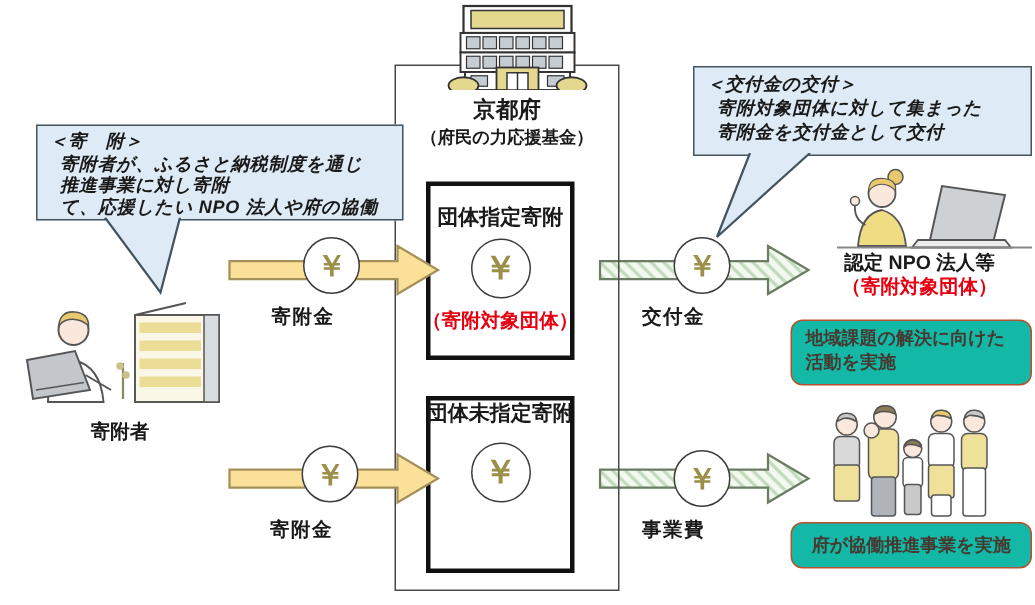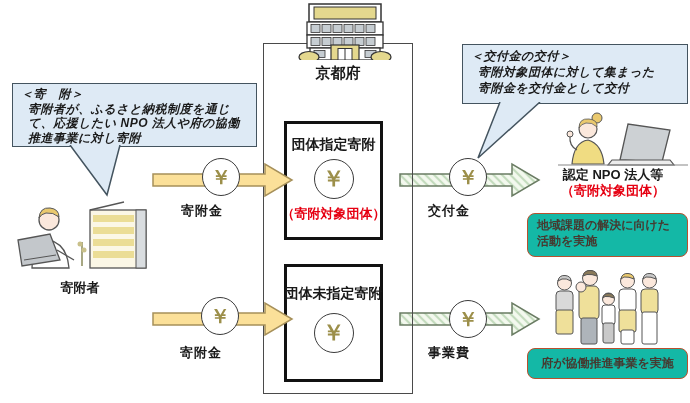--- a/index.html
+++ b/index.html
@@ -94,31 +94,32 @@
     <rect x="17" y="48.5" width="11" height="7" fill="#C6CDD2" stroke="#333" stroke-width="0.8"></rect>
     <rect x="68" y="48.5" width="11" height="7" fill="#C6CDD2" stroke="#333" stroke-width="0.8"></rect>
     <rect x="34" y="43" width="28" height="15" fill="#E4D88E" stroke="#333" stroke-width="1.2"></rect>
     <rect x="41" y="46.5" width="14" height="11.5" fill="#fff" stroke="#333" stroke-width="1"></rect>
     <line x1="48" y1="46.5" x2="48" y2="58" stroke="#333" stroke-width="1"></line>
     <ellipse cx="12" cy="55" rx="10" ry="5.5" fill="#E4D88E" stroke="#333" stroke-width="1.2"></ellipse>
     <ellipse cx="84" cy="55" rx="10" ry="5.5" fill="#E4D88E" stroke="#333" stroke-width="1.2"></ellipse>
   </svg>
 
   <div class="center-label" style="top:64px;font-size:15px">京都府</div>
+  <div class="center-label" style="top:84px;font-size:11.5px">（府民の力応援基金）</div>
 
   <div class="inner-box" style="top:121px;height:119px">
     <div class="inner-title" style="margin-top:12px">団体指定寄附</div>
     <div class="yen-circle inbox" style="margin-top:5px">
         <span>￥</span>
       </div>
     <div class="red-note" style="margin-top:6px">（寄附対象団体）</div>
   </div>
 
   <div class="inner-box" style="top:264px;height:118px">
-    <div class="inner-title" style="margin-top:18px">団体未指定寄附</div>
+    <div class="inner-title" style="">団体未指定寄附</div>
     <div class="yen-circle inbox" style="margin-top:10px">
         <span>￥</span>
       </div>
   </div>
 
   <svg class="abs" style="left:152px;top:161px" width="142" height="38">
     <polygon points="1,13 113,13 113,3 140,19 113,35 113,25 1,25" fill="#FBE099" stroke="#A6905A" stroke-width="1.5"></polygon>
   </svg>
   <svg class="abs" style="left:152px;top:300px" width="142" height="38">
     <polygon points="1,13 113,13 113,3 140,19 113,35 113,25 1,25" fill="#FBE099" stroke="#A6905A" stroke-width="1.5"></polygon>
@@ -135,25 +136,25 @@
     </div>
   <div class="yen-circle" style="left:449px;top:300px">
       <span>￥</span>
     </div>
 
   <div class="flow-label" style="left:181px;top:202px">寄附金</div>
   <div class="flow-label" style="left:180px;top:344px">寄附金</div>
   <div class="flow-label" style="left:428px;top:202px">交付金</div>
   <div class="flow-label" style="left:428px;top:344px">事業費</div>
 
-  <div class="bubble" style="left:12px;top:83px;width:245px;height:64px">
+  <div class="bubble" style="left:24px;top:83px;width:245px;height:64px">
     <span>＜寄　附＞</span>
     <span class="indent">寄附者が、ふるさと納税制度を通じ</span>
+    <span class="indent">推進事業に対し寄附</span>
     <span class="indent">て、応援したい NPO 法人や府の協働</span>
-    <span class="indent">推進事業に対し寄附</span>
   </div>
   <svg class="abs" style="left:58px;top:145px" width="72" height="54">
     <path d="M12,0 L62,0 L49,50 Z" fill="#DEEAF5"></path>
     <path d="M12,0 L49,50 L62,0" fill="none" stroke="#44545F" stroke-width="1.5"></path>
   </svg>
 
   <div class="bubble" style="left:462px;top:44px;width:226px;height:60px;line-height:16px">
     <span>＜交付金の交付＞</span>
     <span class="indent">寄附対象団体に対して集まった</span>
     <span class="indent">寄附金を交付金として交付</span>

